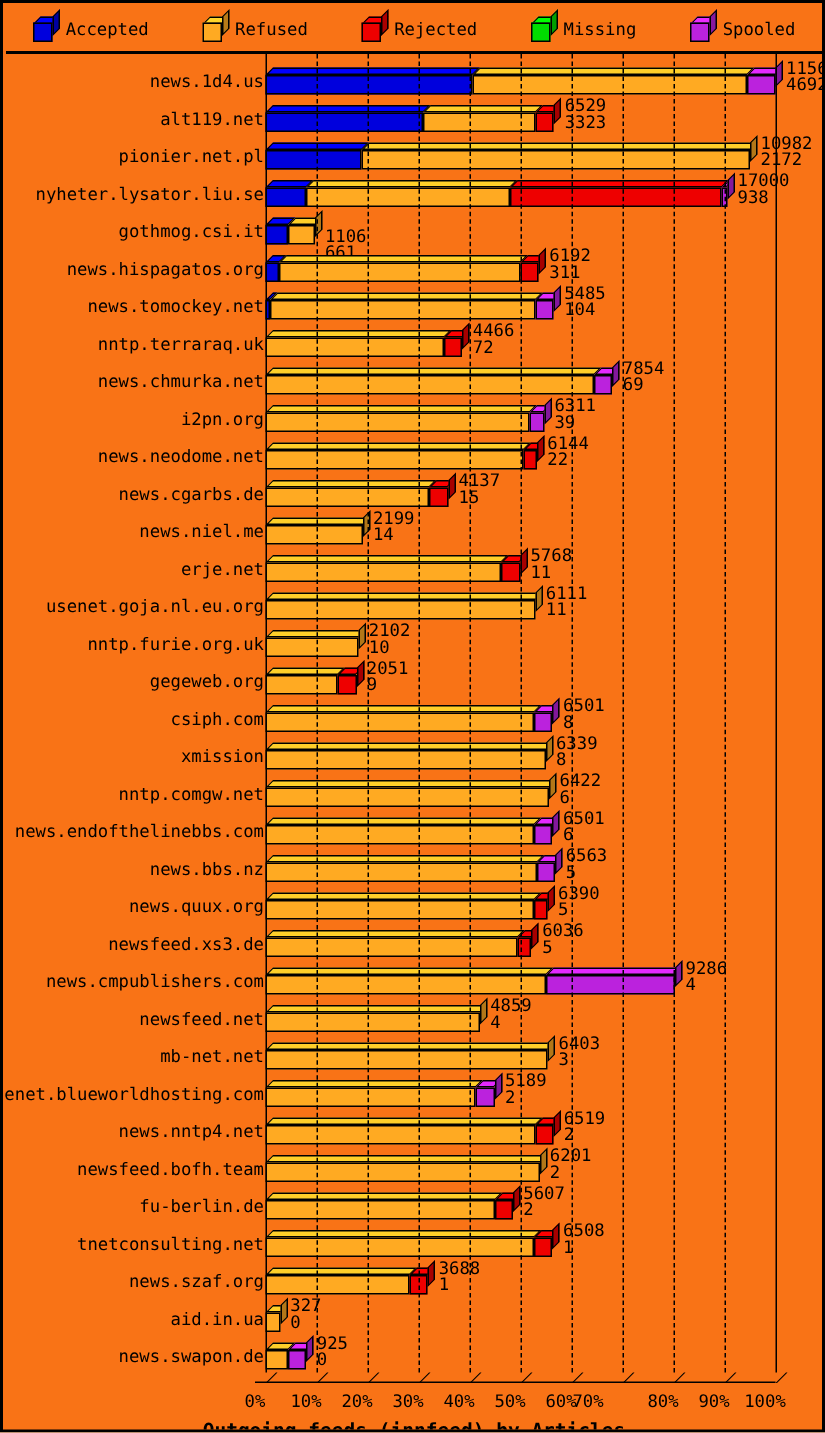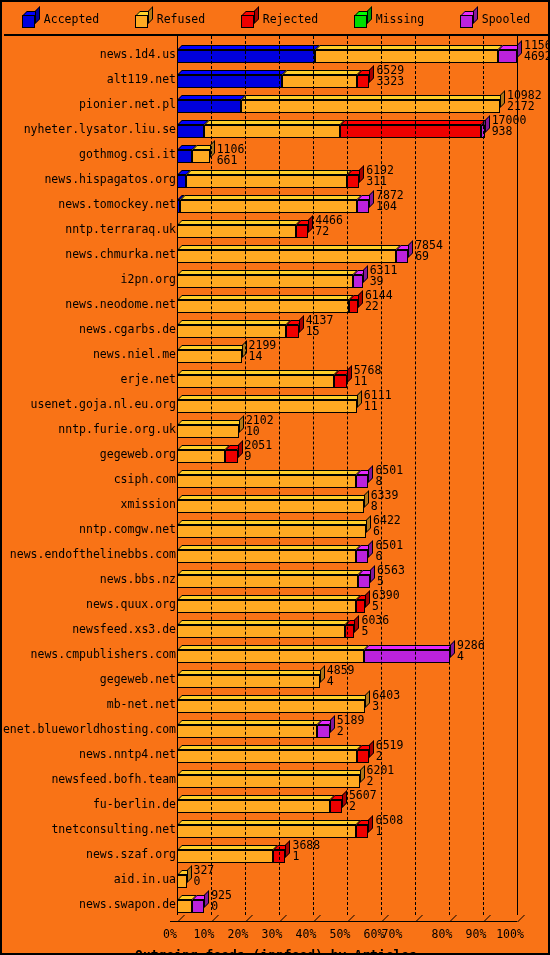--- a/index.html
+++ b/index.html
@@ -168,21 +168,21 @@
         </div>
         <div class="row" style="top: 104px;">
           <div class="rowlabel">gothmog.csi.it</div>
           <div class="barwrap">
             <div class="segtop" style="left: 0px; width: 14.62px; background: rgb(0, 0, 255);"></div>
             <div class="seg" style="left: 0px; width: 14.62px; background: rgb(0, 0, 221);"></div>
             <div class="segtop" style="left: 14.62px; width: 18.02px; background: rgb(255, 207, 41);"></div>
             <div class="seg" style="left: 14.62px; width: 18.02px; background: rgb(255, 170, 34);"></div>
             <div class="segside" style="left: 32.64px; background: rgb(179, 119, 24);"></div>
           </div>
-          <div class="vals" style="left: 212.64px; top: 4px;">
+          <div class="vals" style="left: 212.64px; top: 12px;">
             <span class="v1">1106</span>
             <span class="v2">661</span>
           </div>
         </div>
         <div class="row" style="top: 129px;">
           <div class="rowlabel">news.hispagatos.org</div>
           <div class="barwrap">
             <div class="segtop" style="left: 0px; width: 9.18px; background: rgb(0, 0, 255);"></div>
             <div class="seg" style="left: 0px; width: 9.18px; background: rgb(0, 0, 221);"></div>
             <div class="segtop" style="left: 9.18px; width: 160.82px; background: rgb(255, 207, 41);"></div>
@@ -201,21 +201,21 @@
           <div class="barwrap">
             <div class="segtop" style="left: 0px; width: 3.06px; background: rgb(0, 0, 255);"></div>
             <div class="seg" style="left: 0px; width: 3.06px; background: rgb(0, 0, 221);"></div>
             <div class="segtop" style="left: 3.06px; width: 176.8px; background: rgb(255, 207, 41);"></div>
             <div class="seg" style="left: 3.06px; width: 176.8px; background: rgb(255, 170, 34);"></div>
             <div class="segtop" style="left: 179.86px; width: 12.24px; background: rgb(228, 41, 255);"></div>
             <div class="seg" style="left: 179.86px; width: 12.24px; background: rgb(187, 34, 221);"></div>
             <div class="segside" style="left: 192.1px; background: rgb(131, 24, 155);"></div>
           </div>
           <div class="vals" style="left: 372.1px; top: 0px;">
-            <span class="v1">7872</span>
+            <span class="v1">5485</span>
             <span class="v2">104</span>
           </div>
         </div>
         <div class="row" style="top: 179px;">
           <div class="rowlabel">nntp.terraraq.uk</div>
           <div class="barwrap">
             <div class="segtop" style="left: 0px; width: 119px; background: rgb(255, 207, 41);"></div>
             <div class="seg" style="left: 0px; width: 119px; background: rgb(255, 170, 34);"></div>
             <div class="segtop" style="left: 119px; width: 12.24px; background: rgb(255, 0, 0);"></div>
             <div class="seg" style="left: 119px; width: 12.24px; background: rgb(238, 0, 0);"></div>
@@ -448,21 +448,21 @@
             <div class="segtop" style="left: 187px; width: 86.02px; background: rgb(228, 41, 255);"></div>
             <div class="seg" style="left: 187px; width: 86.02px; background: rgb(187, 34, 221);"></div>
             <div class="segside" style="left: 273.02px; background: rgb(131, 24, 155);"></div>
           </div>
           <div class="vals" style="left: 453.02px; top: 0px;">
             <span class="v1">9286</span>
             <span class="v2">4</span>
           </div>
         </div>
         <div class="row" style="top: 629px;">
-          <div class="rowlabel">gegeweb.net</div>
+          <div class="rowlabel">newsfeed.net</div>
           <div class="barwrap">
             <div class="segtop" style="left: 0px; width: 142.8px; background: rgb(255, 207, 41);"></div>
             <div class="seg" style="left: 0px; width: 142.8px; background: rgb(255, 170, 34);"></div>
             <div class="segside" style="left: 142.8px; background: rgb(179, 119, 24);"></div>
           </div>
           <div class="vals" style="left: 322.8px; top: 0px;">
             <span class="v1">4859</span>
             <span class="v2">4</span>
           </div>
         </div>

